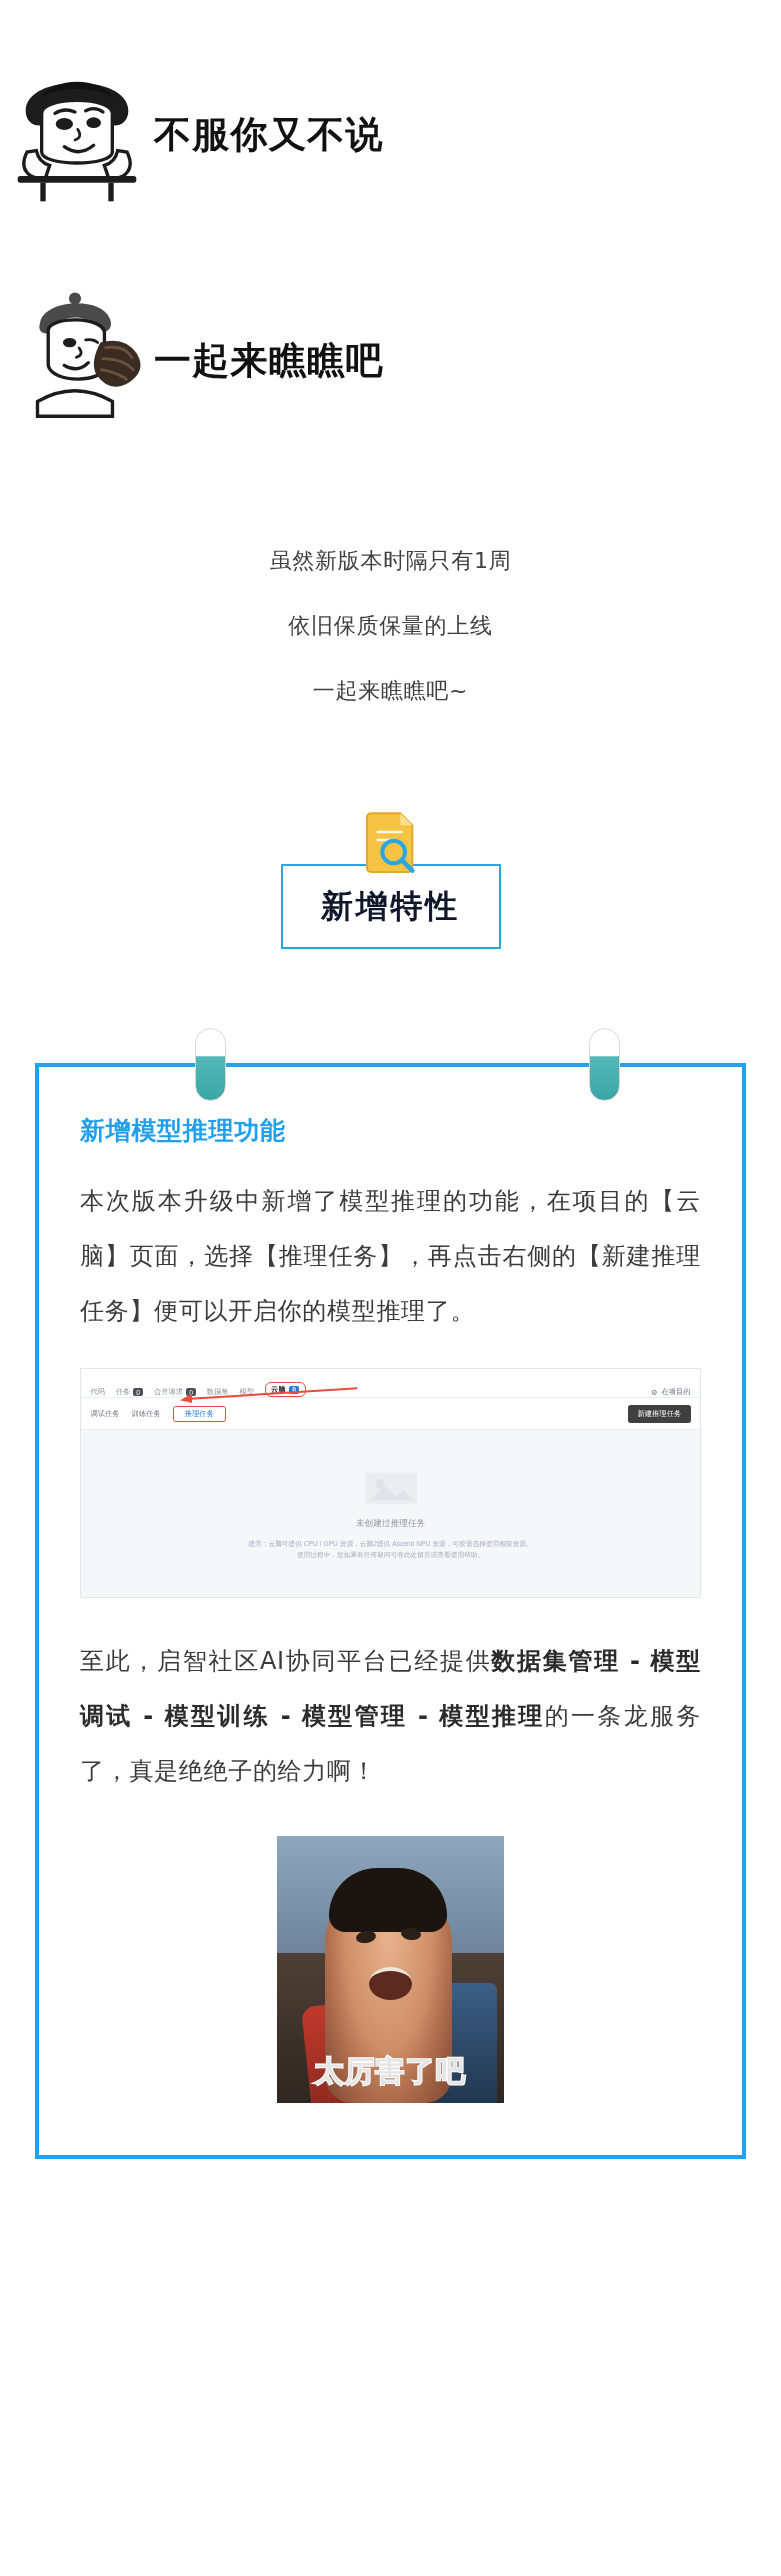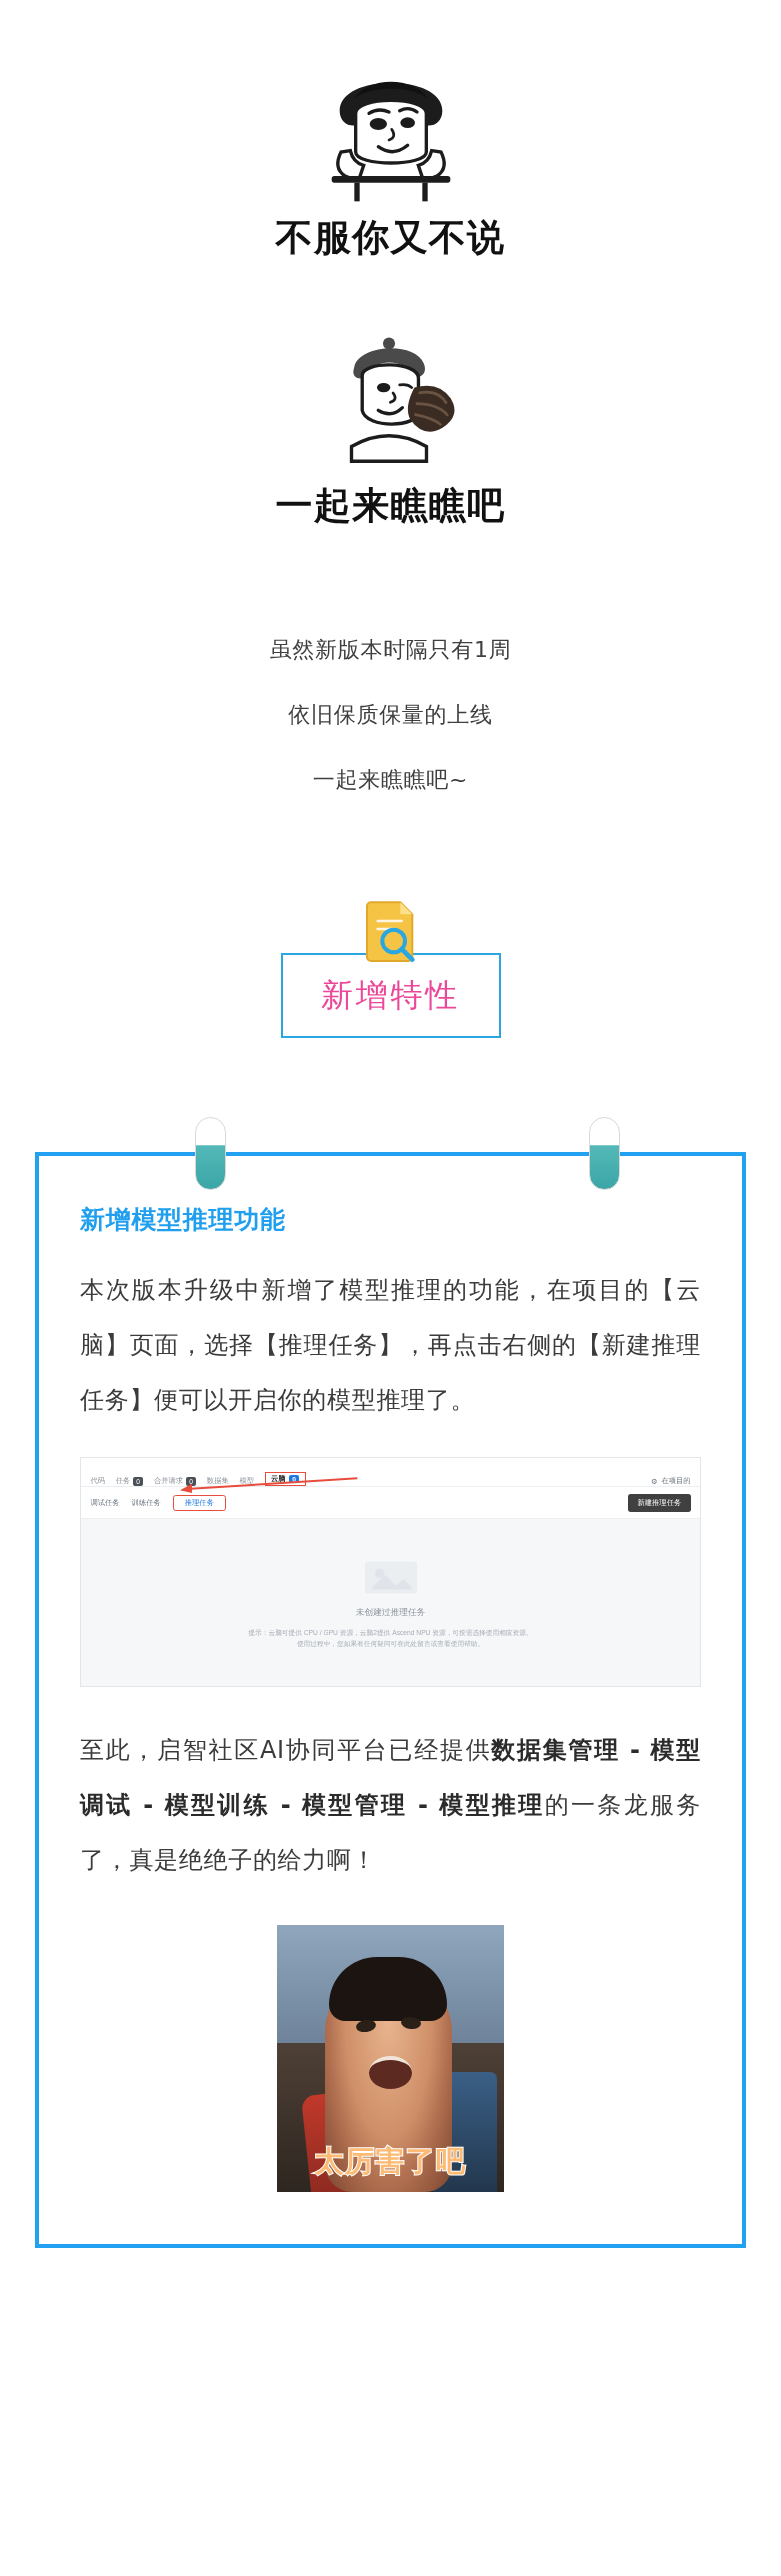--- a/index.html
+++ b/index.html
@@ -19,21 +19,21 @@
     width: 781px;
     min-height: 2576px;
     background: #ffffff;
     overflow: hidden;
   }
 
   
   .meme-block {
     width: 100%;
     display: flex;
-    flex-direction: column;
+    flex-direction: row;
     align-items: center;
   }
   .meme-1 { padding-top: 52px; }
   .meme-2 { padding-top: 67px; }
 
   .meme-svg-wrap {
     display: block;
   }
 
   .meme-caption {
@@ -79,23 +79,23 @@
     border: 2.7px solid #2aa7e0;
     width: 220px;
     height: 85px;
     display: flex;
     align-items: center;
     justify-content: center;
     box-sizing: border-box;
     background: #ffffff;
   }
   .section-title-text {
-    color: #ec4899;
+    color: #0f172a;
     font-size: 32px;
-    font-weight: normal;
+    font-weight: bold;
     letter-spacing: 2.7px;
     font-family: "DejaVu Sans", "Liberation Sans", sans-serif;
   }
 
   
   .card-wrap {
     position: relative;
     margin: 114px 35px 0 35px;
   }
   .clip {
@@ -179,21 +179,21 @@
     padding: 0.7px 3.3px;
     font-size: 6.7px;
   }
   .ss-badge.blue { background:#1f7ae0; }
   .ss-top-item.active {
     color: #1a1a1a;
     font-weight: bold;
   }
   .ss-highlight-box {
     border: 1.3px solid #e74c3c;
-    border-radius: 0;
+    border-radius: 6px;
     padding: 1.3px 5.3px;
     display: flex;
     align-items: center;
     gap: 3.3px;
   }
   .ss-right {
     margin-left: auto;
     display: flex;
     align-items: center;
     gap: 4px;
@@ -323,21 +323,21 @@
     background: #5d2a22; border-radius: 23px/17.4px;
     border-top: 4px solid #f1e4d8;
   }
   .bi-caption {
     position: absolute;
     left: 0; right: 0; bottom: 10.7px;
     text-align: center;
     font-family: "DejaVu Sans", "Liberation Sans", sans-serif;
     font-weight: bold;
     font-size: 29px;
-    color: #fdba74;
+    color: #e5e5e5;
     -webkit-text-stroke: 2px #ffffff;
     paint-order: stroke fill;
     letter-spacing: 1.3px;
   }
 </style>
 </head>
 <body>
 
 <div class="page">
 

